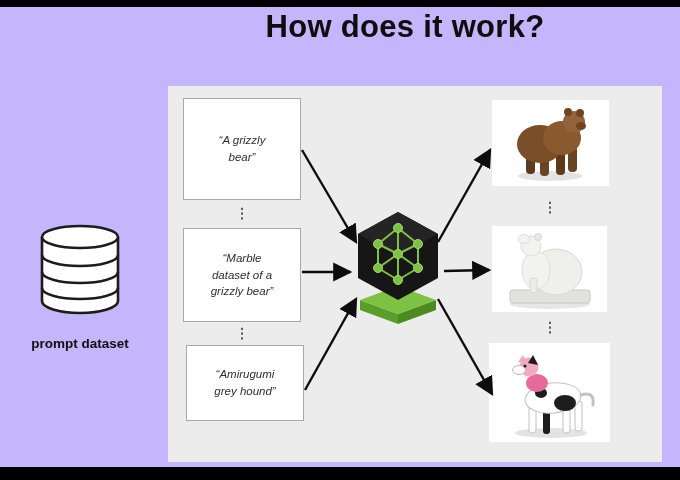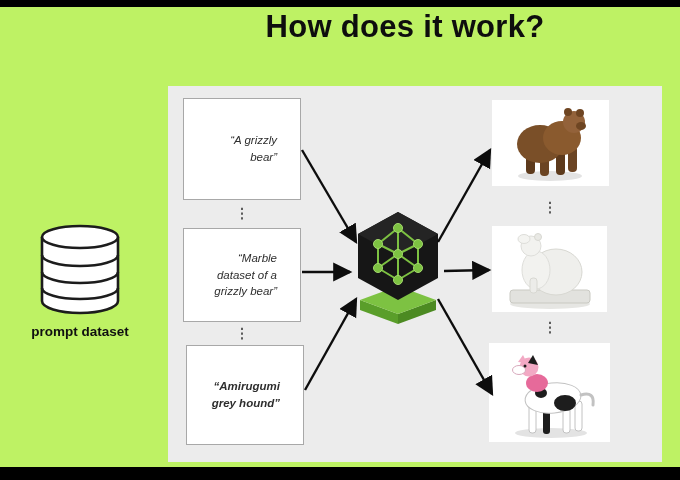--- a/index.html
+++ b/index.html
@@ -1,56 +1,56 @@
 <!DOCTYPE html>
 <html><head>
 <meta charset="utf-8">
 <style>
   html,body { margin:0; padding:0; background:#fff; }
   .stage {
-    position:relative; width:680px; height:480px; background:#bef264;
+    position:relative; width:680px; height:480px; background:#c4b5fd;
     font-family:"Liberation Sans", sans-serif; overflow:hidden;
   }
   .bar { position:absolute; left:0; width:680px; background:#000; }
   .bar-top { top:0; height:7px; }
   .bar-bottom { bottom:0; height:13px; }
 
   .title {
     position:absolute; top:9px; left:130px; width:550px;
     text-align:center; font-size:31px; font-weight:800; color:#0e0e0e;
     letter-spacing:0.3px;
   }
 
   .panel {
     position:absolute; left:168px; top:86px; width:494px; height:376px;
     background:#ececec;
   }
 
   .prompt-box {
     position:absolute; background:#ffffff; border:1px solid #a8a8a8;
     display:flex; align-items:center; justify-content:center;
-    text-align:right; font-style:italic; font-size:11.5px; color:#2e2e2e;
+    text-align:center; font-style:italic; font-size:11.5px; color:#2e2e2e;
     padding:23px; box-sizing:border-box; line-height:1.45;
   }
   #prompt1 { left:183px; top:98px;  width:118px; height:102px; }
   #prompt2 { left:183px; top:228px; width:118px; height:94px;  }
-  #prompt3 { left:186px; top:345px; width:118px; height:100px;font-weight:bold; }
+  #prompt3 { left:186px; top:345px; width:118px; height:76px; }
 
   .dots {
     position:absolute; width:14px; text-align:center;
     color:#5c5c5c; font-size:14px; line-height:1; font-weight:bold;
   }
   #dots-l1 { left:235px; top:206px; }
   #dots-l2 { left:235px; top:326px; }
   #dots-r1 { left:543px; top:200px; }
   #dots-r2 { left:543px; top:320px; }
 
   .dataset { position:absolute; left:18px; top:224px; width:124px; text-align:center; }
   .dataset svg { display:block; margin:0 auto; }
-  .dataset-label { margin-top:8px; font-weight:bold; font-size:13.5px; color:#101010; }
+  .dataset-label { margin-top:20px; font-weight:bold; font-size:13.5px; color:#101010; }
 
   .model-icon { position:absolute; left:352px; top:210px; width:92px; height:114px; }
 
   .output {
     position:absolute; background:#ffffff; overflow:hidden;
   }
   #out1 { left:492px; top:100px; width:117px; height:86px; }
   #out2 { left:492px; top:226px; width:115px; height:86px; }
   #out3 { left:489px; top:343px; width:121px; height:99px; }
   .output svg { display:block; width:100%; height:100%; }

